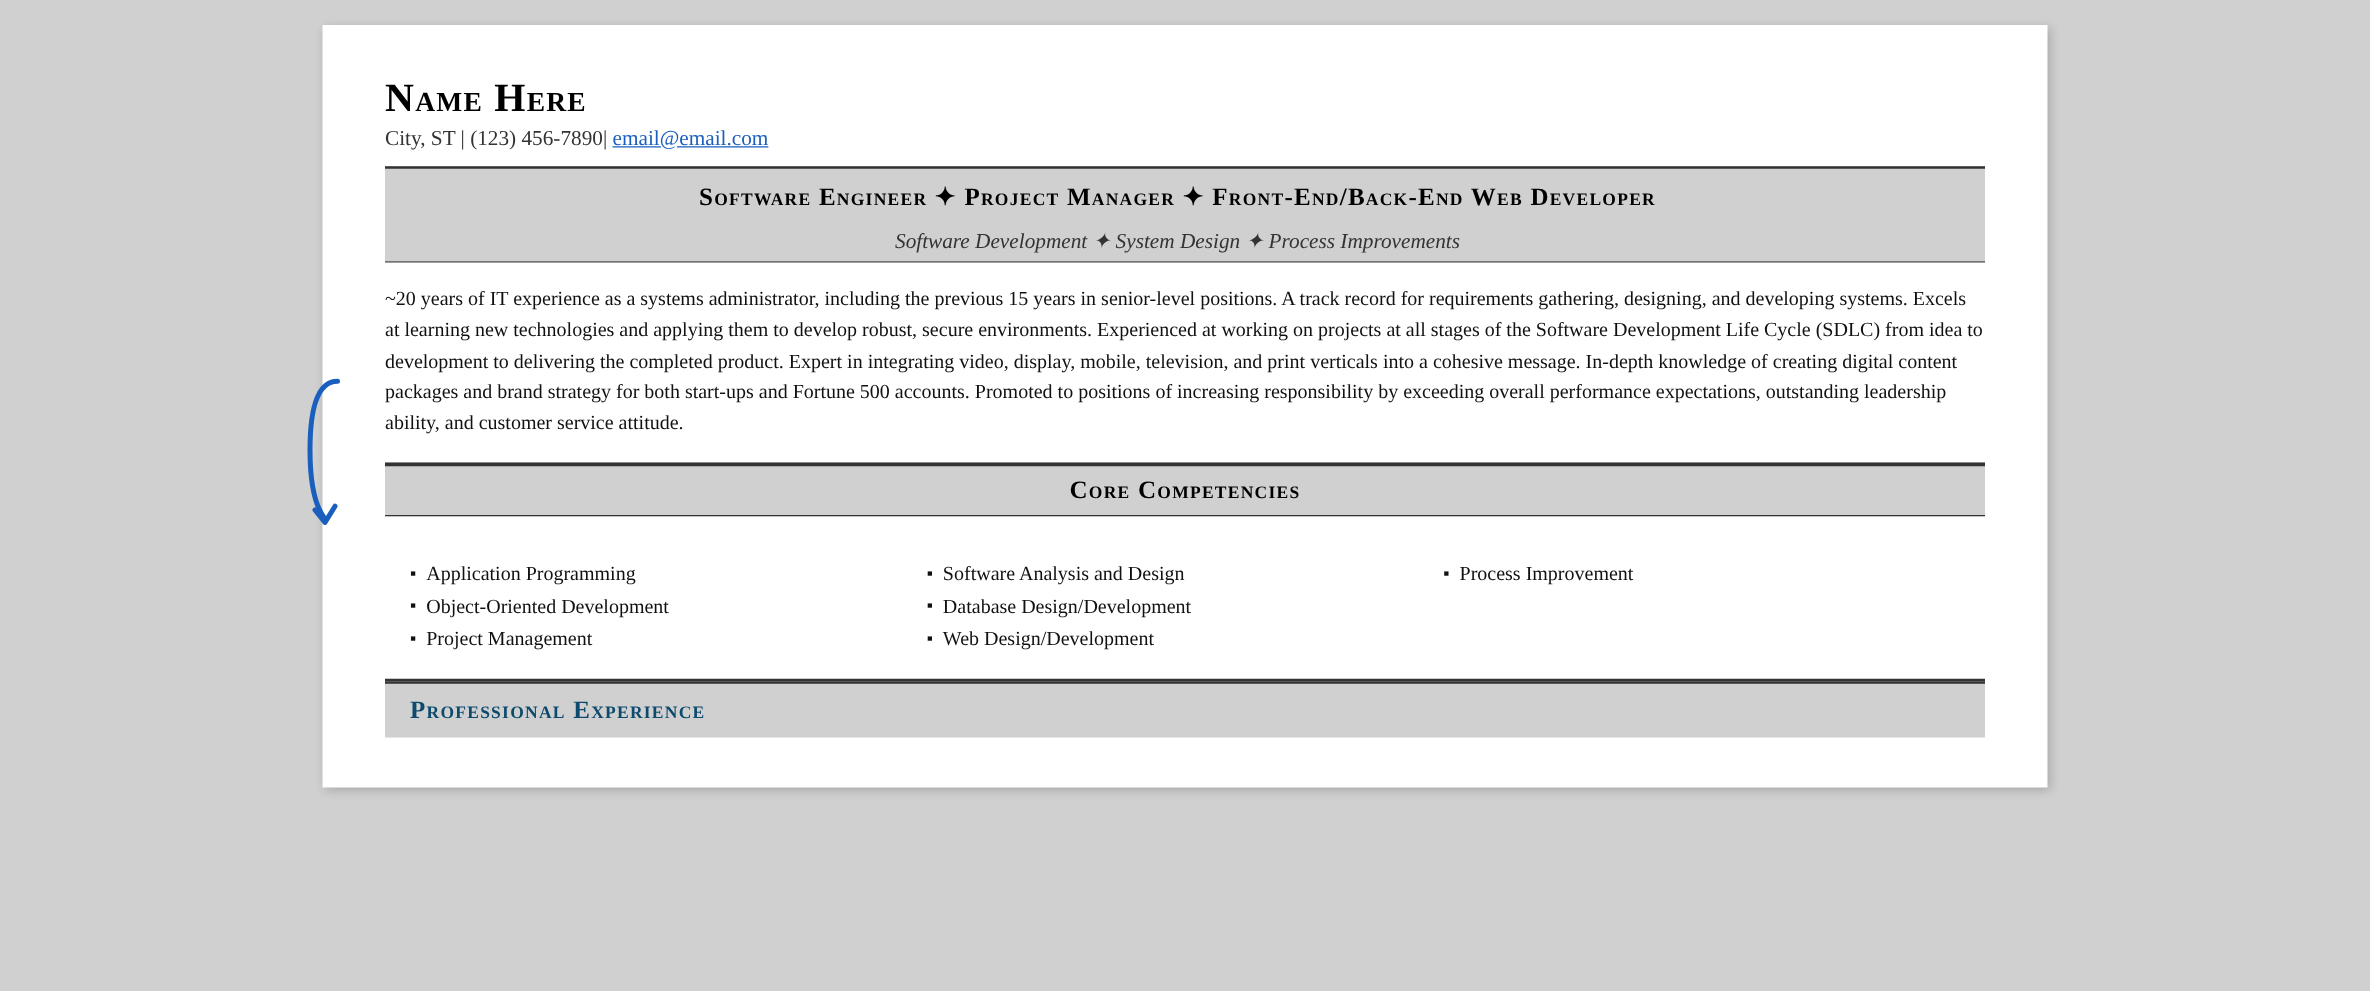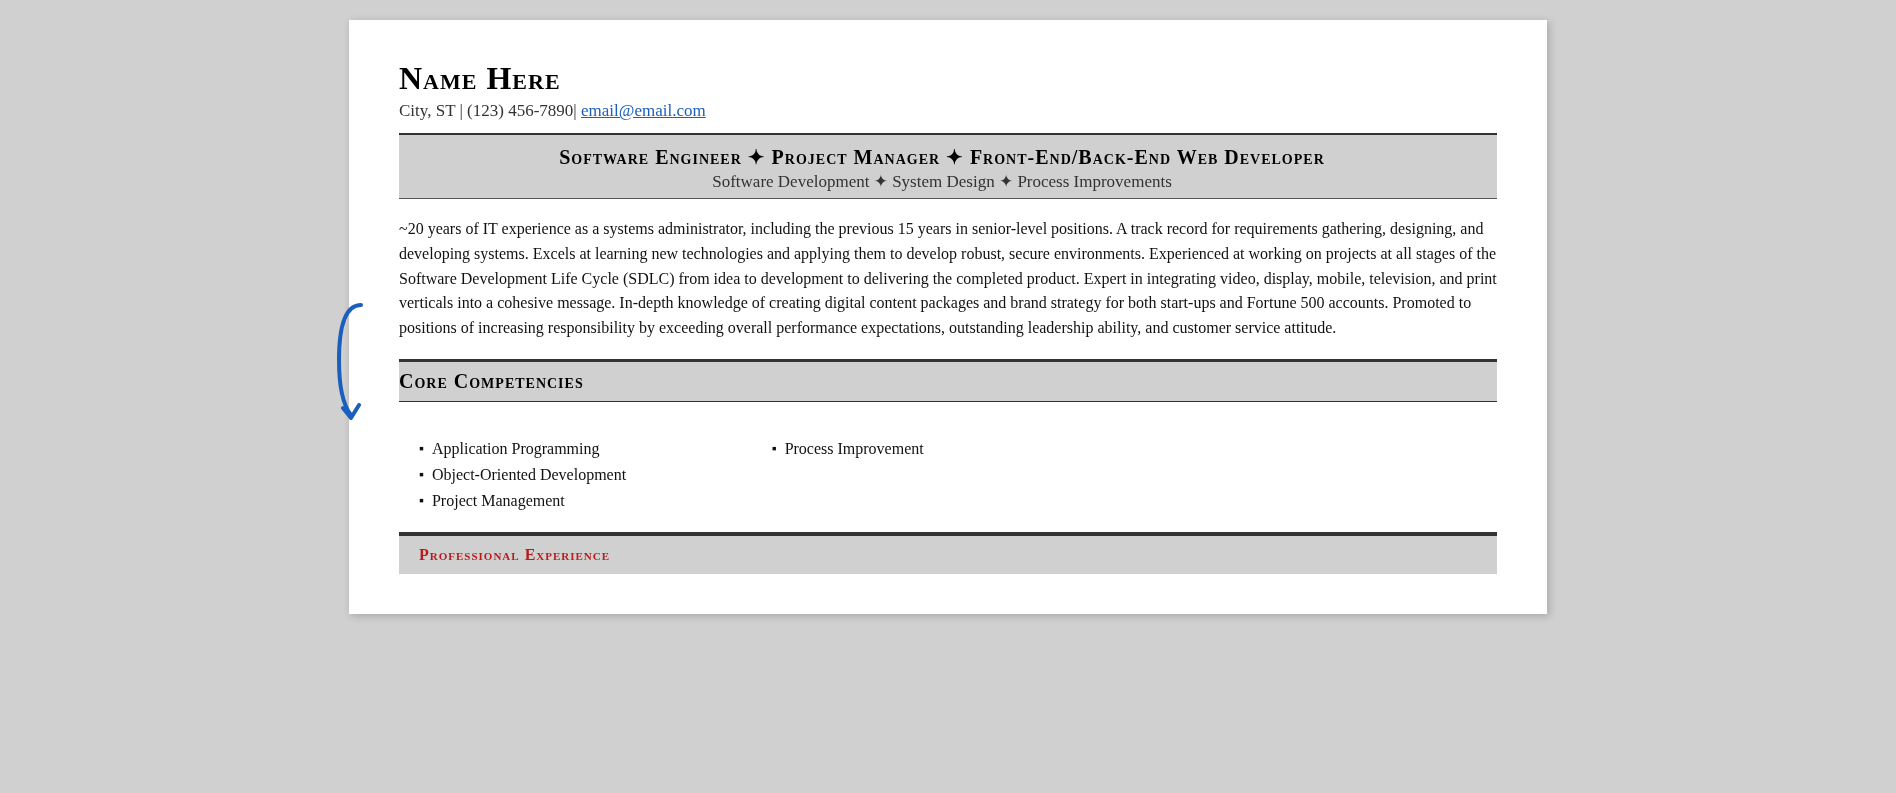--- a/index.html
+++ b/index.html
@@ -13,21 +13,21 @@
       display: flex;
       justify-content: center;
       align-items: flex-start;
       padding: 20px;
       font-family: 'Times New Roman', Times, serif;
       min-height: 793px;
     }
 
     .resume-container {
       background-color: #ffffff;
-      width: 1198px;
+      width: 1380px;
       max-width: 100%;
       padding: 40px 50px;
       position: relative;
       box-shadow: 2px 2px 8px rgba(0,0,0,0.2);
     }
 
     
     .blue-arrow {
       position: absolute;
       left: -18px;
@@ -71,38 +71,39 @@
     .title-banner-main {
       font-size: 20px;
       font-weight: 900;
       font-variant: small-caps;
       letter-spacing: 1px;
       color: #000;
     }
 
     .title-banner-sub {
       font-size: 17px;
+      font-style: italic;
       color: #333;
-      margin-top: 2px;
+      margin-top: 12px;
     }
 
     
     .summary-section {
       padding: 18px 0 18px 0;
       font-size: 16px;
       line-height: 1.55;
       color: #111;
     }
 
     
     .section-header {
       background-color: #d0d0d0;
       border-top: 3px solid #333;
       border-bottom: 1px solid #333;
-      text-align: left;
+      text-align: center;
       padding: 8px 0;
       font-size: 20px;
       font-weight: 900;
       font-variant: small-caps;
       color: #000;
       letter-spacing: 1px;
     }
 
     .competencies-grid {
       display: grid;
@@ -131,24 +132,24 @@
       font-size: 14px;
       margin-top: 1px;
       flex-shrink: 0;
     }
 
     
     .prof-exp-header {
       background-color: #d0d0d0;
       border-top: 2px solid #333;
       padding: 10px 20px;
-      font-size: 16px;
-      font-weight: 900;
-      font-variant: small-caps;
-      color: #b91c1c;
+      font-size: 20px;
+      font-weight: 900;
+      font-variant: small-caps;
+      color: #0c4a6e;
       letter-spacing: 1px;
     }
   </style>
 </head>
 <body>
 
 <div class="resume-container">
 
   <svg class="blue-arrow" viewBox="0 0 40 120" xmlns="http://www.w3.org/2000/svg">
     <path d="M30 5 Q8 5 8 60 Q8 100 20 115" stroke="#1a5fbd" stroke-width="4" fill="none" stroke-linecap="round"></path>
@@ -181,23 +182,34 @@
         <span>Application Programming</span>
       </li>
       <li>
         <span>Object-Oriented Development</span>
       </li>
       <li>
         <span>Project Management</span>
       </li>
     </ul>
 
-
     <ul class="competencies-col">
       <li>
+        <span>Software Analysis and Design</span>
+      </li>
+      <li>
+        <span>Database Design/Development</span>
+      </li>
+      <li>
+        <span>Web Design/Development</span>
+      </li>
+    </ul>
+
+    <ul class="competencies-col">
+      <li>
         <span>Process Improvement</span>
       </li>
     </ul>
   </div>
 
   <div class="prof-exp-header">Professional Experience</div>
 
 </div>
 
 </body></html>

